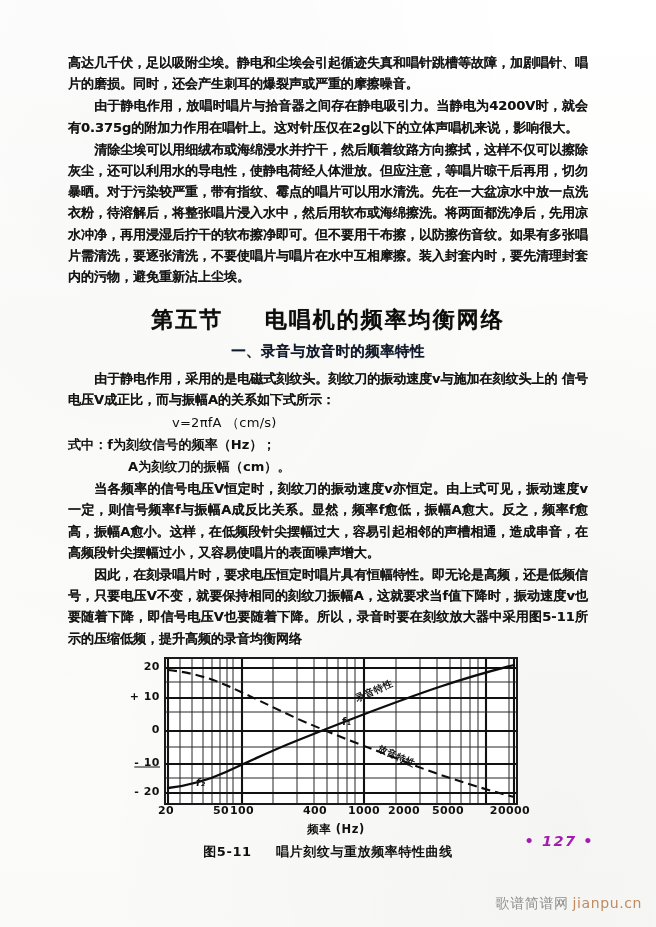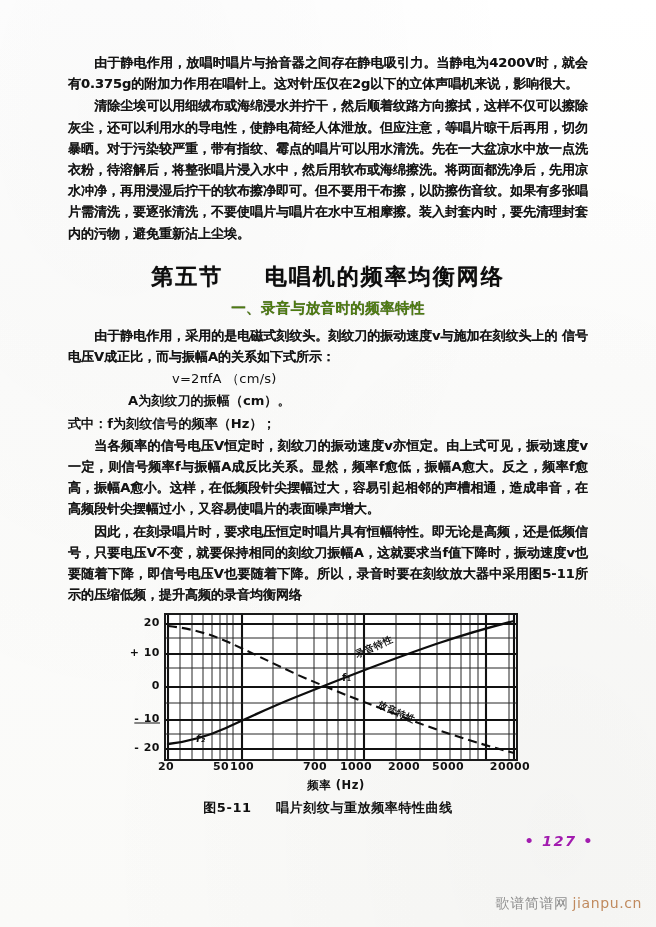--- a/index.html
+++ b/index.html
@@ -68,21 +68,21 @@
     display: inline-block;
     width: 22px;
   }
 
   .sub-title {
     margin: 7px 0 7px 0;
     text-align: center;
     font-size: 14.5px;
     font-weight: 700;
     letter-spacing: 0.4px;
-    color: #4d7c0f;
+    color: #0f172a;
     text-shadow: 0 0 0.7px rgba(0,0,0,0.6);
   }
 
   .formula {
     margin: 0 0 1px 0;
     padding-left: 104px;
     font-size: 13.1px;
     line-height: 21.2px;
     font-weight: 400;
     letter-spacing: 0.2px;
@@ -249,37 +249,38 @@
   }
 </style>
 </head>
 <body>
 
 <div class="page">
   <div class="paper-tint"></div>
 
   <div class="content">
 
+    <p class="body-text">高达几千伏，足以吸附尘埃。静电和尘埃会引起循迹失真和唱针跳槽等故障，加剧唱针、唱片的磨损。同时，还会产生刺耳的爆裂声或严重的摩擦噪音。</p>
     <p class="body-text indent">由于静电作用，放唱时唱片与拾音器之间存在静电吸引力。当静电为4200V时，就会有0.375g的附加力作用在唱针上。这对针压仅在2g以下的立体声唱机来说，影响很大。</p>
     <p class="body-text indent">清除尘埃可以用细绒布或海绵浸水并拧干，然后顺着纹路方向擦拭，这样不仅可以擦除灰尘，还可以利用水的导电性，使静电荷经人体泄放。但应注意，等唱片晾干后再用，切勿暴晒。对于污染较严重，带有指纹、霉点的唱片可以用水清洗。先在一大盆凉水中放一点洗衣粉，待溶解后，将整张唱片浸入水中，然后用软布或海绵擦洗。将两面都洗净后，先用凉水冲净，再用浸湿后拧干的软布擦净即可。但不要用干布擦，以防擦伤音纹。如果有多张唱片需清洗，要逐张清洗，不要使唱片与唱片在水中互相摩擦。装入封套内时，要先清理封套内的污物，避免重新沾上尘埃。</p>
 
     <div class="section-title">
       <span>第五节</span>
       <span class="gap"></span>
       <span>电唱机的频率均衡网络</span>
     </div>
 
     <div class="sub-title">一、录音与放音时的频率特性</div>
 
     <p class="body-text indent">由于静电作用，采用的是电磁式刻纹头。刻纹刀的振动速度v与施加在刻纹头上的 信号电压V成正比，而与振幅A的关系如下式所示：</p>
 
     <div class="formula">v=2πfA （cm/s)</div>
 
+    <div class="def-line">式中：f为刻纹信号的频率（Hz）；</div>
     <div class="def-line pad">A为刻纹刀的振幅（cm）。</div>
-    <div class="def-line">式中：f为刻纹信号的频率（Hz）；</div>
 
     <p class="body-text indent">当各频率的信号电压V恒定时，刻纹刀的振动速度v亦恒定。由上式可见，振动速度v一定，则信号频率f与振幅A成反比关系。显然，频率f愈低，振幅A愈大。反之，频率f愈高，振幅A愈小。这样，在低频段针尖摆幅过大，容易引起相邻的声槽相通，造成串音，在高频段针尖摆幅过小，又容易使唱片的表面噪声增大。</p>
     <p class="body-text indent">因此，在刻录唱片时，要求电压恒定时唱片具有恒幅特性。即无论是高频，还是低频信号，只要电压V不变，就要保持相同的刻纹刀振幅A，这就要求当f值下降时，振动速度v也要随着下降，即信号电压V也要随着下降。所以，录音时要在刻纹放大器中采用图5-11所示的压缩低频，提升高频的录音均衡网络</p>
 
     <div class="figure-block">
       <div class="figure-inner">
 
         <div class="chart-area">
 
           <div class="ylabels">
@@ -356,22 +357,22 @@
             <div class="curve-label lbl-play">放音特性</div>
             <div class="curve-label lbl-f1">f₁</div>
             <div class="curve-label lbl-f2">f₂</div>
           </div>
         </div>
 
         <div class="xlabels">
           <span style="left:50px;">20</span>
           <span style="left:105px;">50</span>
           <span style="left:126px;">100</span>
-          <span style="left:199px;">700</span>
-          <span style="left:240px;text-align:center;">1000</span>
+          <span style="left:199px;">400</span>
+          <span style="left:248px;text-align:center;">1000</span>
           <span style="left:288px;">2000</span>
           <span style="left:332px;">5000</span>
           <span style="left:394px;">20000</span>
         </div>
 
         <div class="xaxis-title">频率 (Hz)</div>
       </div>
 
       <div class="fig-caption">
         <span>图5-11</span>

